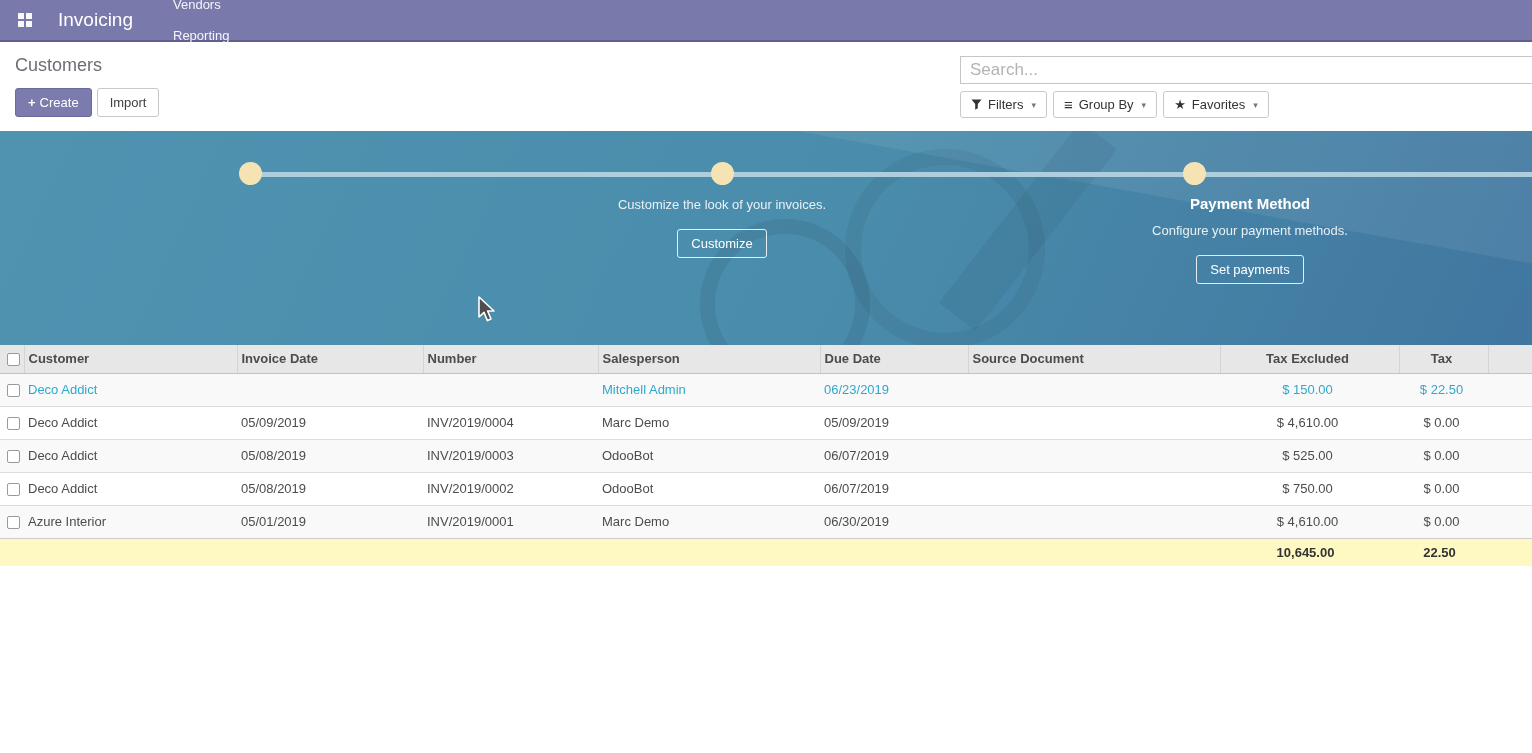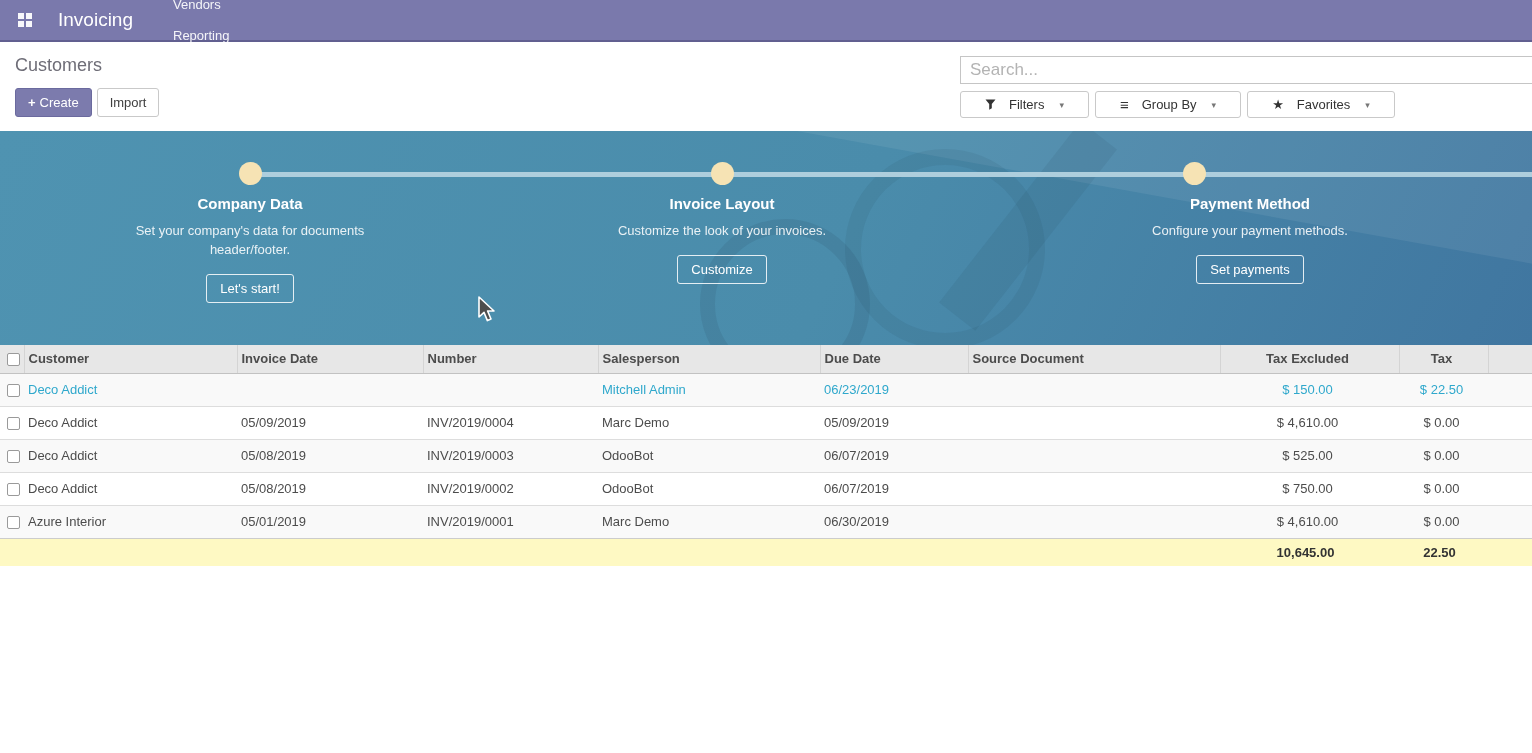--- a/index.html
+++ b/index.html
@@ -24,22 +24,22 @@
     border:1px solid transparent; background:#fff; line-height:17px;text-align:center; }
   .btn-primary { background:#7c7bad; border-color:#6b6a9e; color:#fff; }
   .btn-primary .plus { font-weight:bold; margin-right:4px; }
   .btn-default { border-color:#c9c9c9; color:#404040; }
   .cp-right { position:absolute; top:14px; right:0; width:572px; }
   .search-box { width:572px; height:28px; border:1px solid #c5c5c5; border-right:none;
     font-size:17px; padding:0 9px; color:#555; outline:none;
     font-family:"Liberation Sans", sans-serif; }
   .search-box::placeholder { color:#b3b3b3; }
   .filter-row { margin-top:7px; display:flex; gap:6px; }
-  .drop-btn { display:flex; align-items:center; gap:13px; font-size:13px; color:#333;
-    background:#fff; border:1px solid #c9c9c9; border-radius:3px; padding:5px 24px; cursor:pointer; }
+  .drop-btn { display:flex; align-items:center; gap:6px; font-size:13px; color:#333;
+    background:#fff; border:1px solid #c9c9c9; border-radius:3px; padding:5px 10px; cursor:pointer; }
   .caret { font-size:9px; color:#777; margin-left:2px; }
   .ico { display:inline-flex; align-items:center; }
   .gb-ico { font-size:15px; line-height:10px; }
   .star-ico { font-size:13px; color:#333; }
 
   
   .banner { position:relative; height:214px; overflow:hidden;
     background:linear-gradient(115deg,#4f93b1 0%,#4a8cab 55%,#4076a0 100%); }
   .banner .photo-light { position:absolute; inset:0;
     background:rgba(255,255,255,.07);
@@ -141,27 +141,21 @@
   <div class="photo-light"></div>
   <div class="ring1"></div>
   <div class="ring2"></div>
   <div class="arm"></div>
   <div class="progress-line"></div>
 
   <div class="step-dot" style="left:239px"></div>
   <div class="step-dot" style="left:711px"></div>
   <div class="step-dot" style="left:1183px"></div>
 
-  <div class="step" style="left:100px">
-    <h3>Company Data</h3>
-    <p>Set your company's data for documents header/footer.</p>
-    <button class="step-btn">Let's start!</button>
-  </div>
   <div class="step" style="left:572px">
-    <h3>Invoice Layout</h3>
     <p>Customize the look of your invoices.</p>
     <button class="step-btn">Customize</button>
   </div>
   <div class="step" style="left:1100px">
     <h3>Payment Method</h3>
     <p>Configure your payment methods.</p>
     <button class="step-btn">Set payments</button>
   </div>
 </div>
 

